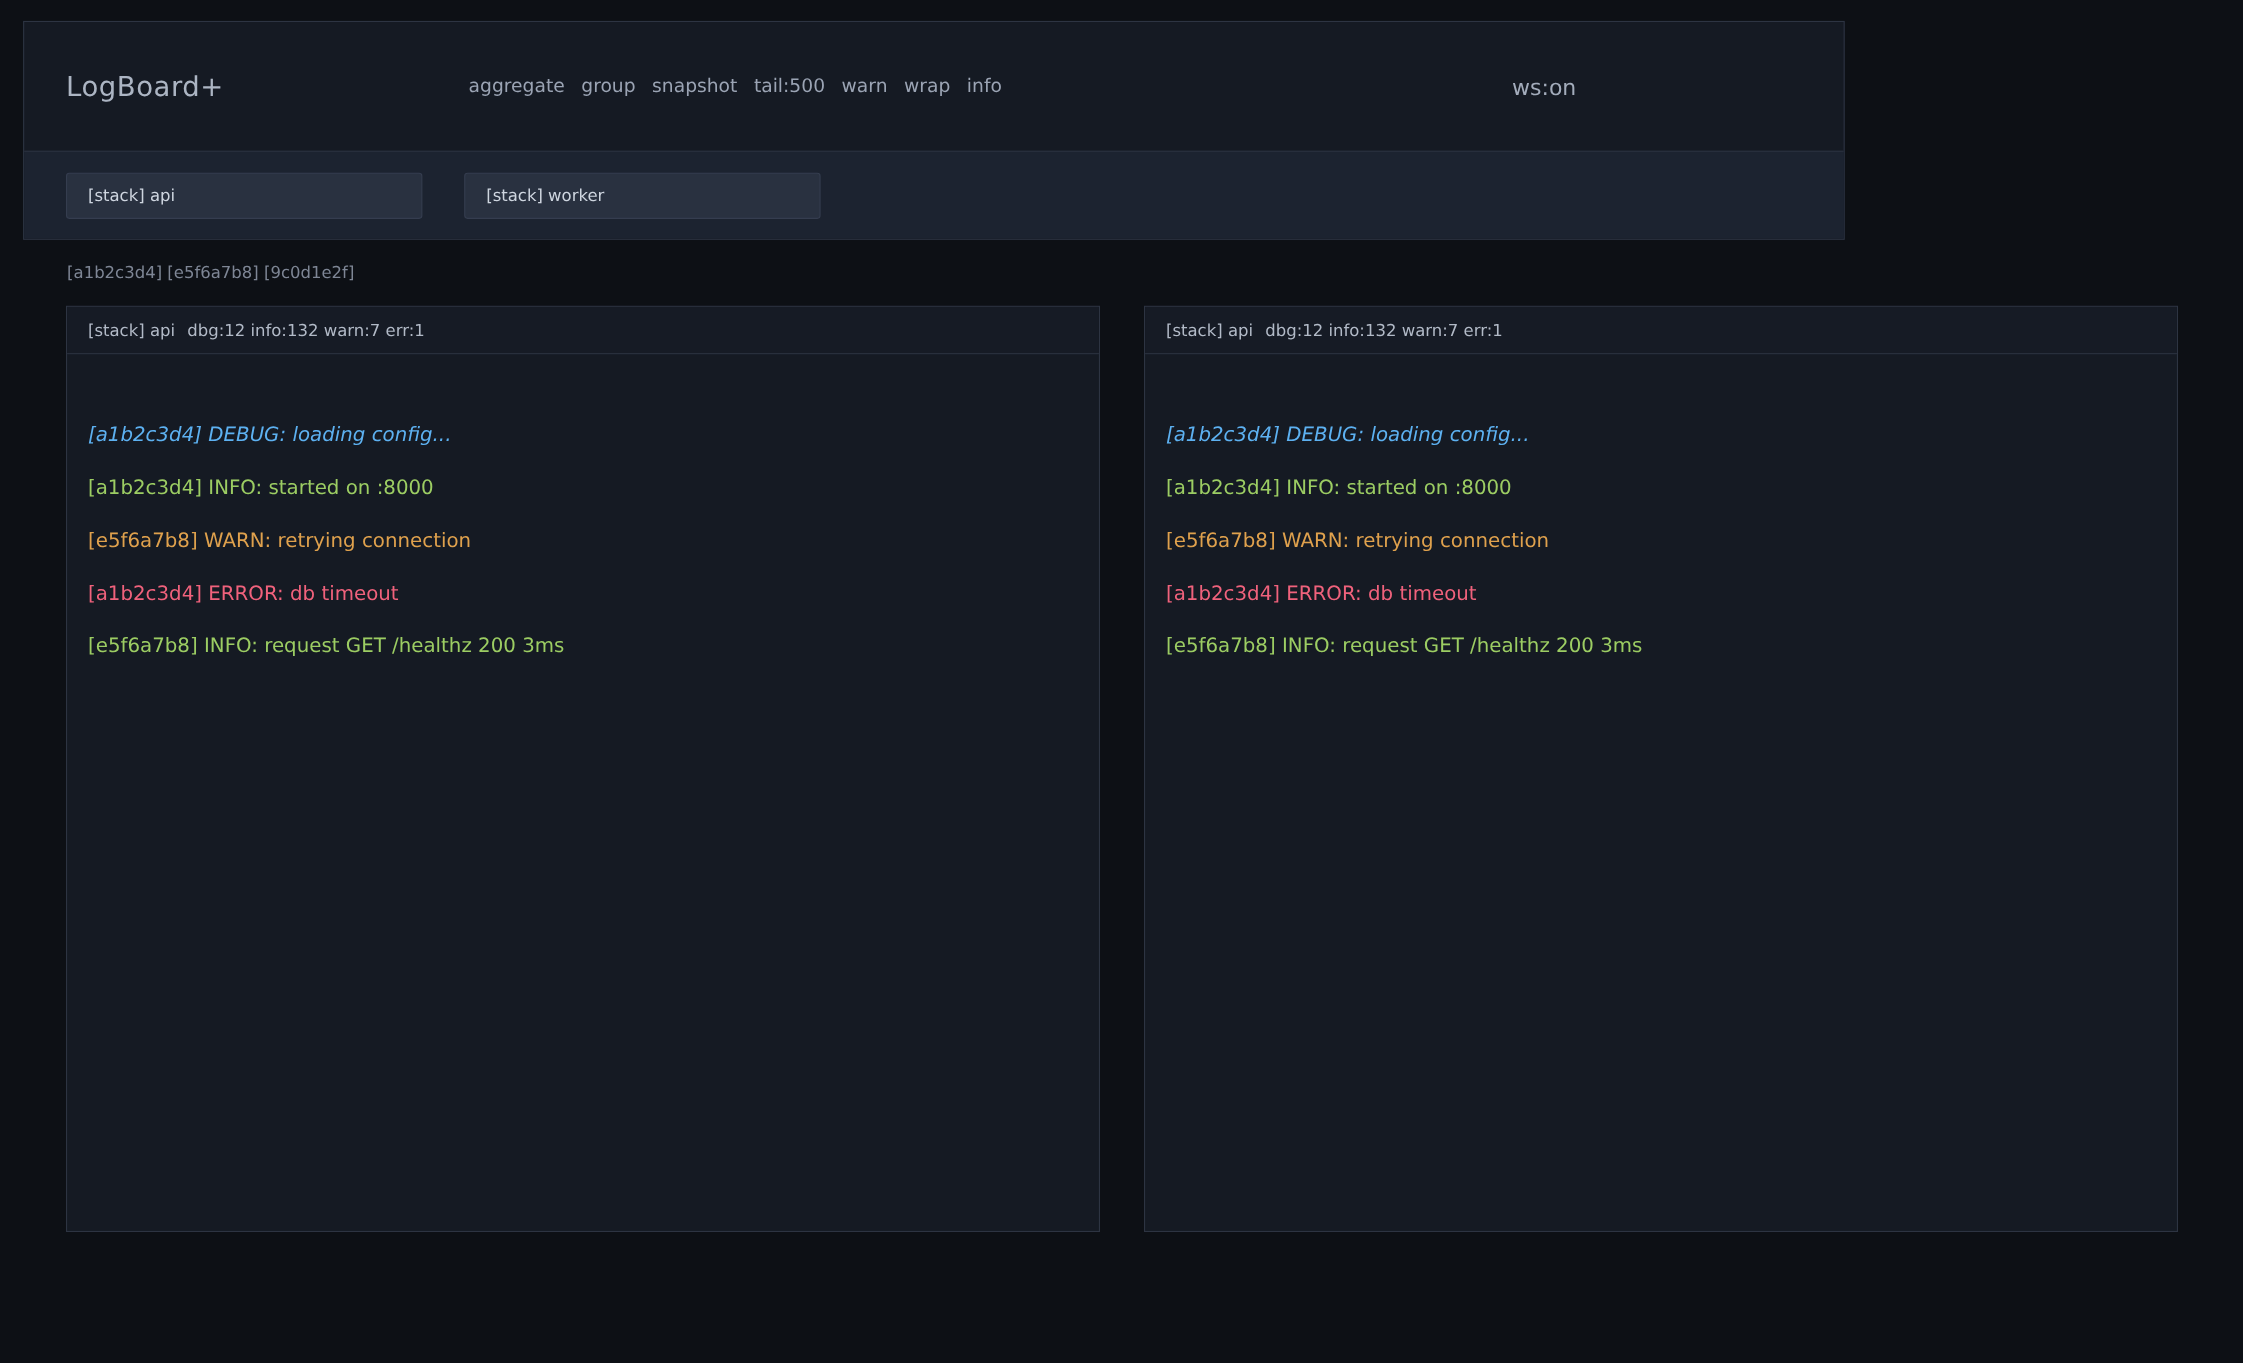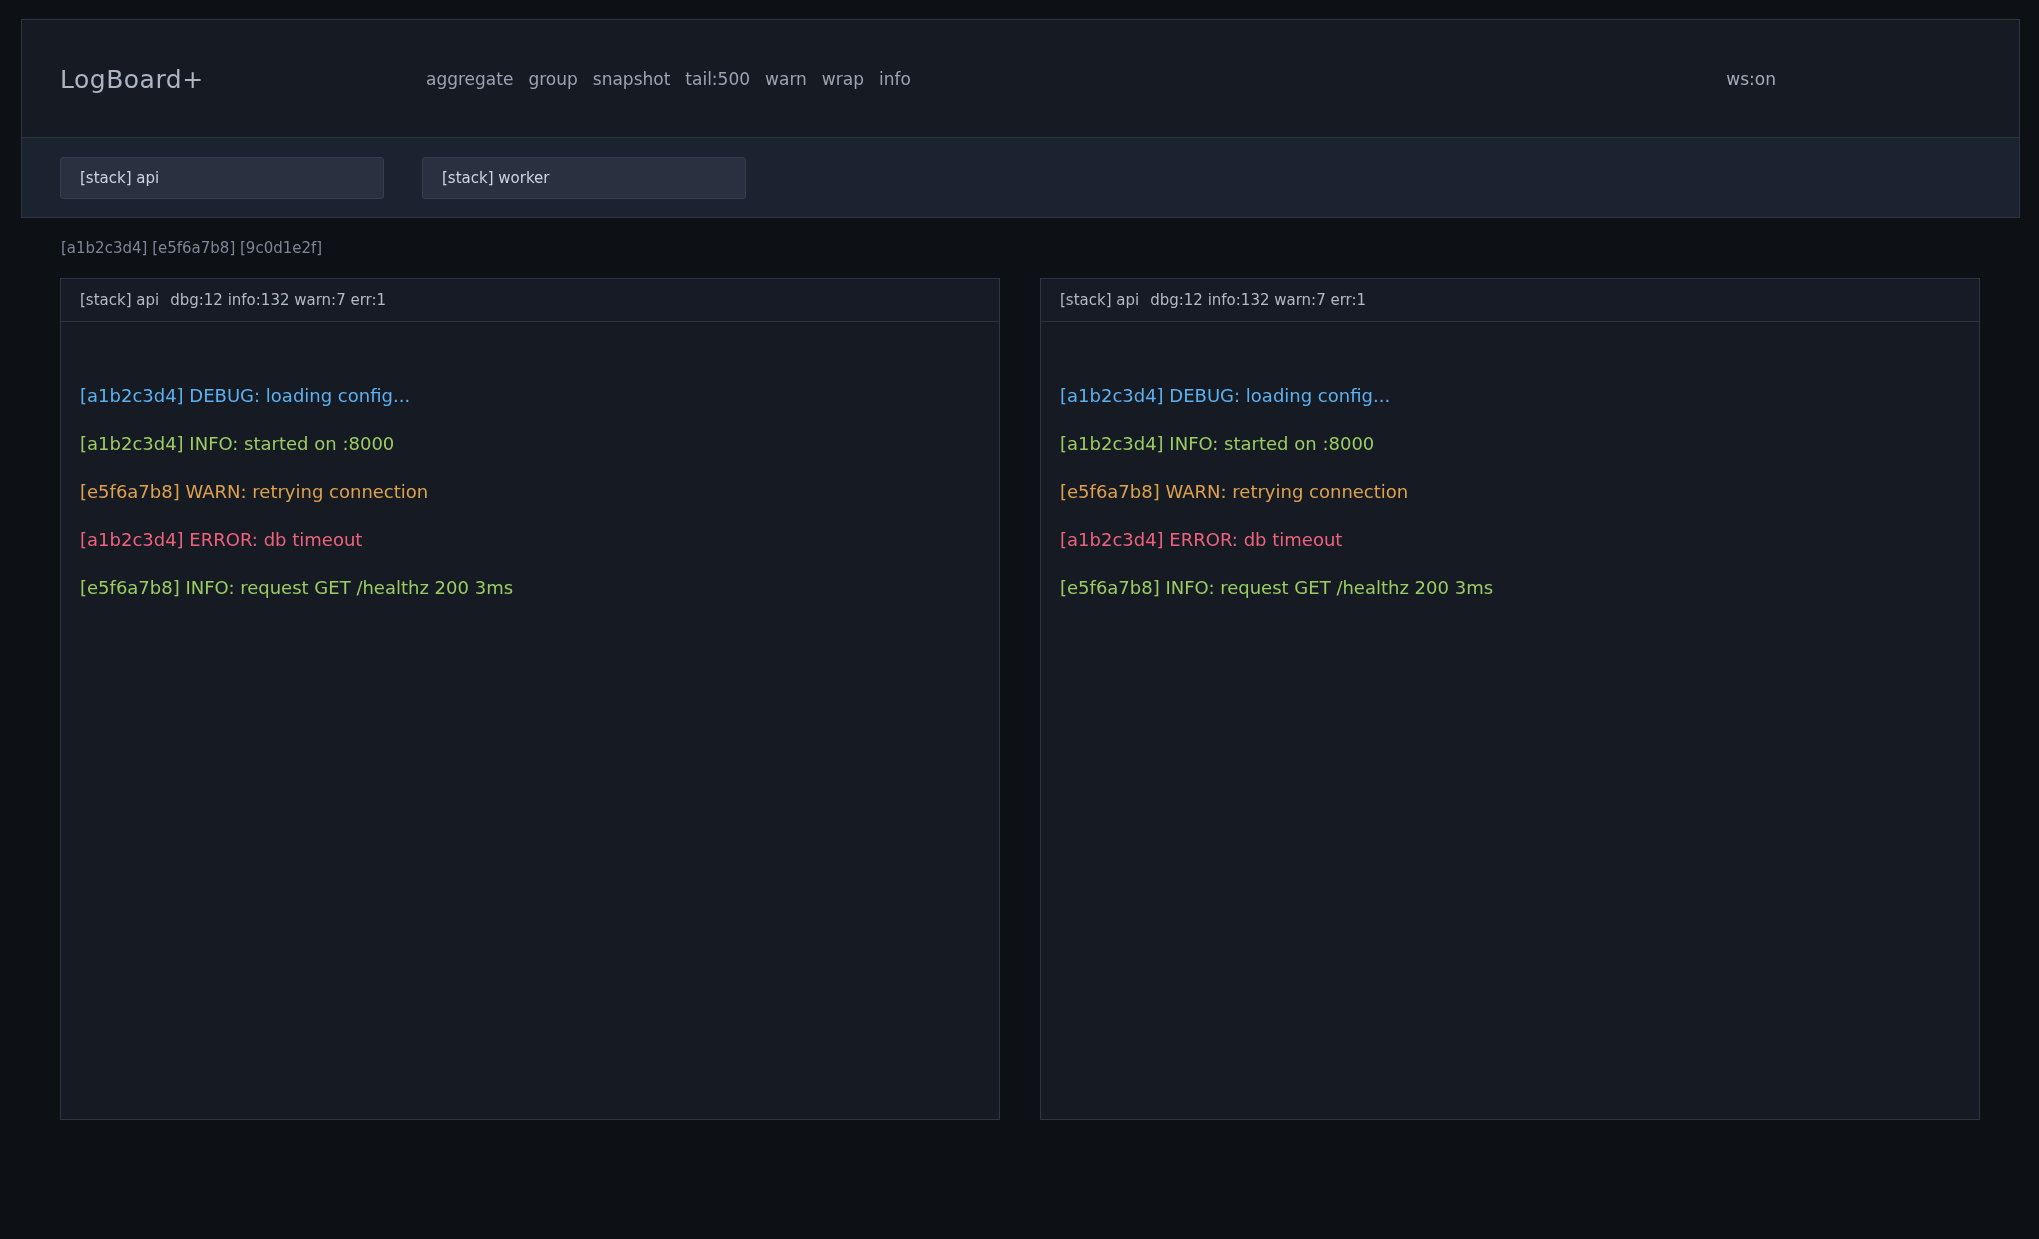--- a/index.html
+++ b/index.html
@@ -7,21 +7,21 @@
     width: 2039px; height: 1239px;
     background: #0d1015;
     font-family: "DejaVu Sans", "Liberation Sans", sans-serif;
     overflow: hidden;
     position: relative;
   }
 
   
   .topbar {
     position: absolute; left: 21px; top: 19px;
-    width: 1999px;
+    width: 1656px;
     border: 1px solid #2d3442;
     background: #151a23;
   }
   .topbar-main {
     position: relative;
     height: 117px;
   }
   .app-title {
     position: absolute; left: 38px; top: 50%;
     transform: translateY(-50%);
@@ -33,21 +33,21 @@
     position: absolute; left: 404px; top: 50%;
     transform: translateY(-50%);
     display: flex; gap: 15px;
     font-size: 17px;
     color: #9ba4b4;
   }
   .toolbar span { cursor: pointer; text-align: center; }
   .ws-status {
     position: absolute; right: 243px; top: 50%;
     transform: translateY(-50%);
-    font-size: 17px;
+    font-size: 20px;
     color: #a3acbb;
   }
   .filter-row {
     height: 80px;
     background: #1c2330;
     border-top: 1px solid #2b3240;
     display: flex; gap: 38px;
     padding: 19px 0 0 38px;
   }
   .stack-tab {
@@ -89,21 +89,21 @@
     color: #b2bac7;
   }
   .panel-body {
     padding: 50px 19px 0 19px;
   }
   .panel-body > div {
     line-height: 48px;
     font-size: 18px;
     white-space: pre;
   }
-  .panel-body > .debug { color: var(--c-debug, #5db1f1); }
+  .panel-body > .debug { color: var(--c-debug, #5db1f1); font-style: italic; }
   .panel-body > .info  { color: var(--c-info,  #9ccd63); }
   .panel-body > .warn  { color: var(--c-warn,  #dfa14d); }
   .panel-body > .error { color: var(--c-error, #f0627c); }
 </style>
 </head>
 <body>
 
 <header class="topbar">
   <div class="topbar-main">
     <div class="app-title">LogBoard+</div>

